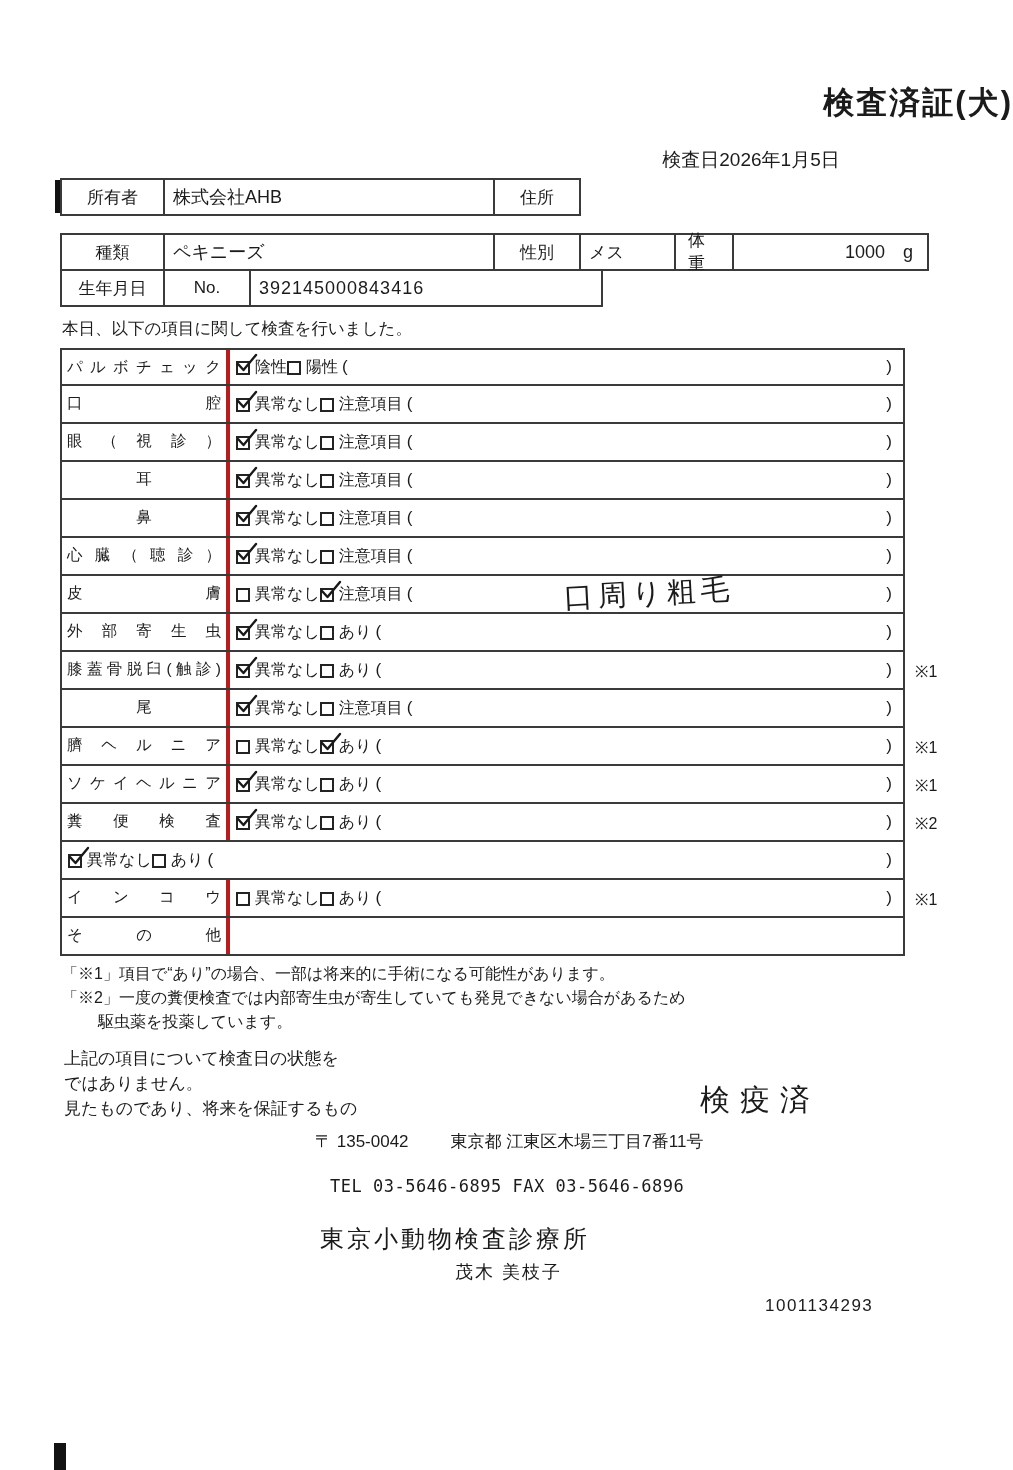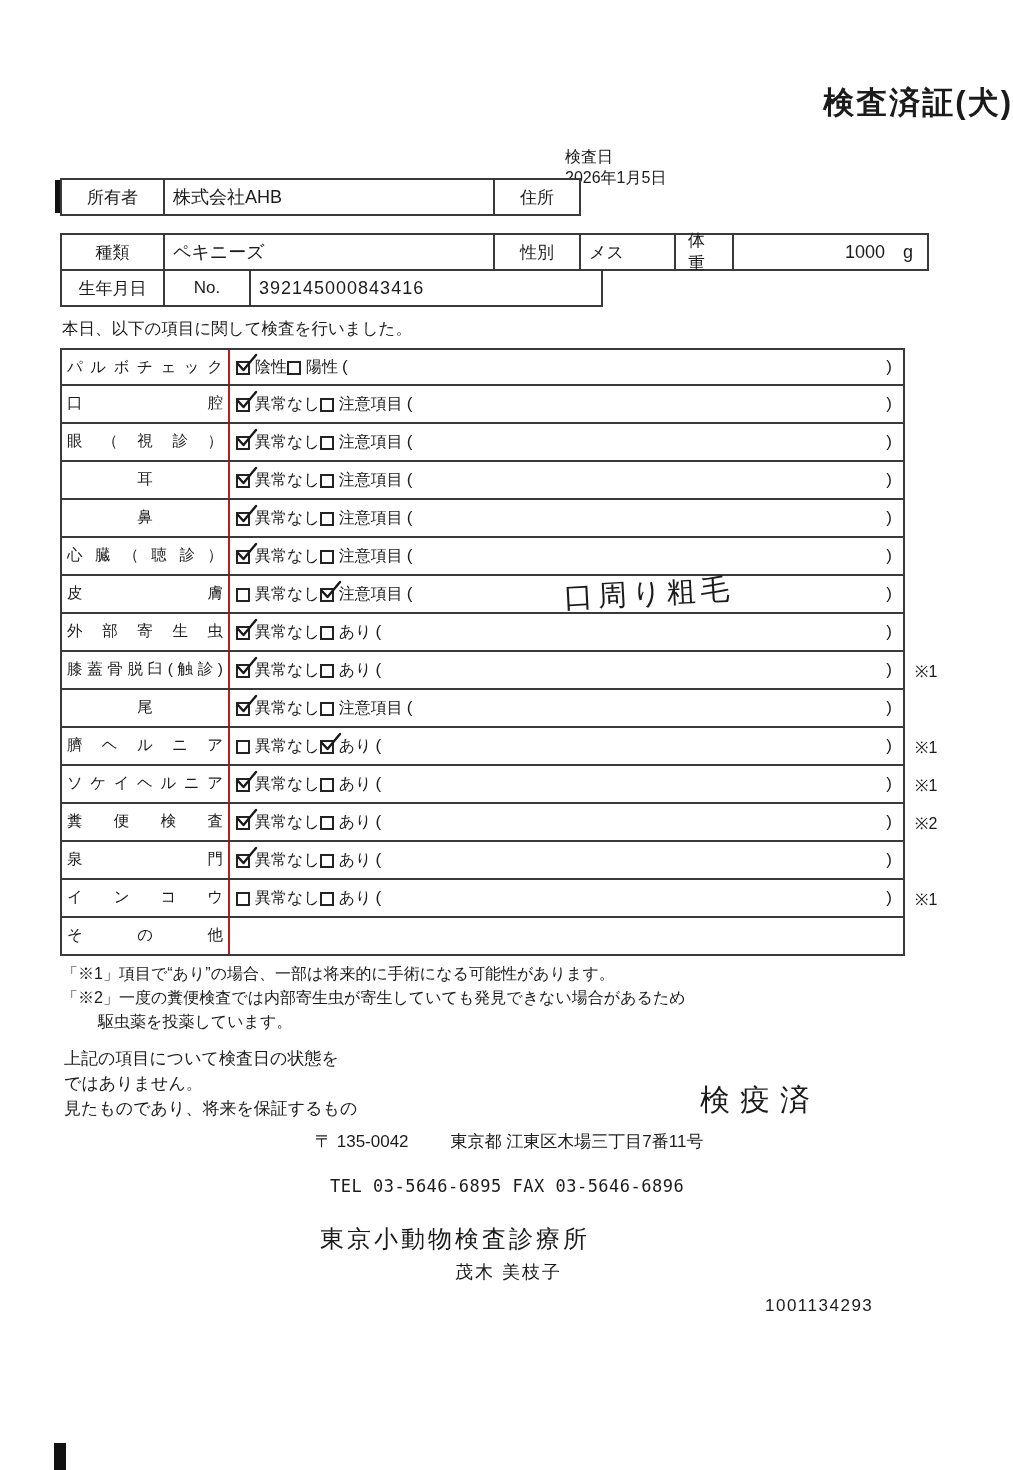--- a/index.html
+++ b/index.html
@@ -10,21 +10,21 @@
   }
   
   .artifact { position:absolute; background:#121212; }
   .artifact.a1 { left:55px; top:180px; width:9px; height:33px; }
   .artifact.a2 { left:54px; top:1443px; width:12px; height:27px; }
 
   .title { position:absolute; top:82px; left:0; width:100%; text-align:right;
            font-size:31px; font-weight:600; letter-spacing:2px; }
 
   .insp-date { position:absolute; top:147px; left:565px; width:372px;
-               display:flex; justify-content:center; font-size:16px;flex-direction:column; }
+               display:flex; justify-content:center; font-size:19px; }
 
   
   .info { position:absolute; top:178px; left:60px; width:879px; }
   .irow { display:flex; }
   .irow.r1 { margin-bottom:17px; }
   .irow.r3 { margin-top:-2px; }
   .cell { border:2px solid #3a3a3a; height:38px; display:flex; align-items:center;
           padding:0 8px; font-size:17px; margin-left:-2px; background:#fff; }
   .cell:first-child { margin-left:0; }
   .cell.lab { justify-content:center; padding:0 12px; }
@@ -37,21 +37,21 @@
   .w-wval { width:197px; justify-content:flex-end; padding-right:14px; gap:18px; font-size:18px; }
   .w-no   { width:354px; letter-spacing:1px; font-size:18px;text-align:right; }
 
   .intro { position:absolute; top:318px; left:62px; font-size:16.5px; font-weight:500; }
 
   
   .checklist { position:absolute; top:348px; left:60px; width:905px; }
   .crow { display:flex; align-items:stretch; height:38px; }
   .crow-inner { display:flex; width:845px; border:2px solid #3a3a3a; border-top:none; background:#fff; }
   .crow:first-child .crow-inner { border-top:2px solid #3a3a3a; }
-  .clabel { width:168px; border-right:2px solid #b91c1c; padding:0 5px; font-size:15.5px;
+  .clabel { width:168px; border-right:4px solid #b91c1c; padding:0 5px; font-size:15.5px;
             line-height:33px; text-align:justify; text-align-last:justify;
             -moz-text-align-last:justify; text-justify:inter-character; overflow:hidden; }
   .clabel.center { text-align:center; text-align-last:center; }
   .cbody { flex:1; display:flex; align-items:center; padding-left:6px; }
   .opt { display:flex; align-items:center; gap:5px; }
   .box { position:relative; width:14px; height:14px; border:2px solid #232323; flex:none; margin-top:1px; }
   .tick { position:absolute; left:-3px; top:-10px; width:23px; height:21px; overflow:visible; }
   .optlab { font-size:16px; white-space:nowrap; }
   .paren { flex:1; display:flex; align-items:center; justify-content:space-between;
            padding:0 11px 0 4px; font-size:17px; }
@@ -436,21 +436,20 @@
               <span class="p-open">(</span>
               <span class="hand"></span>
               <span class="p-close">)</span>
             </div>
           </div>
         </div>
         <div class="cmark">※2</div>
       </div>
       <div class="crow">
         <div class="crow-inner">
-          <div class="clabel">泉門</div>
           <div class="cbody">
             <div class="opt option-1">
               <span class="box">
                 <svg class="tick" viewBox="0 0 23 21">
                   <path d="M3 11 L8.5 17 L21 2" fill="none" stroke="#191919" stroke-width="2.4" stroke-linecap="round" stroke-linejoin="round"></path>
                 </svg>
               </span>
               <span class="optlab">異常なし</span>
             </div>
             <div class="opt option-2">

